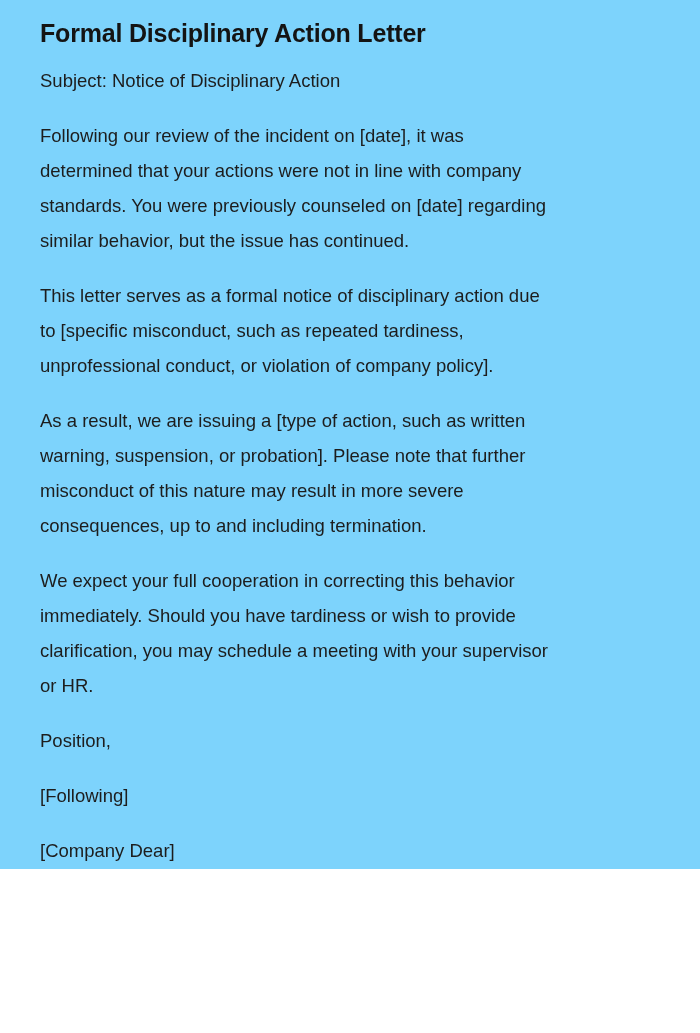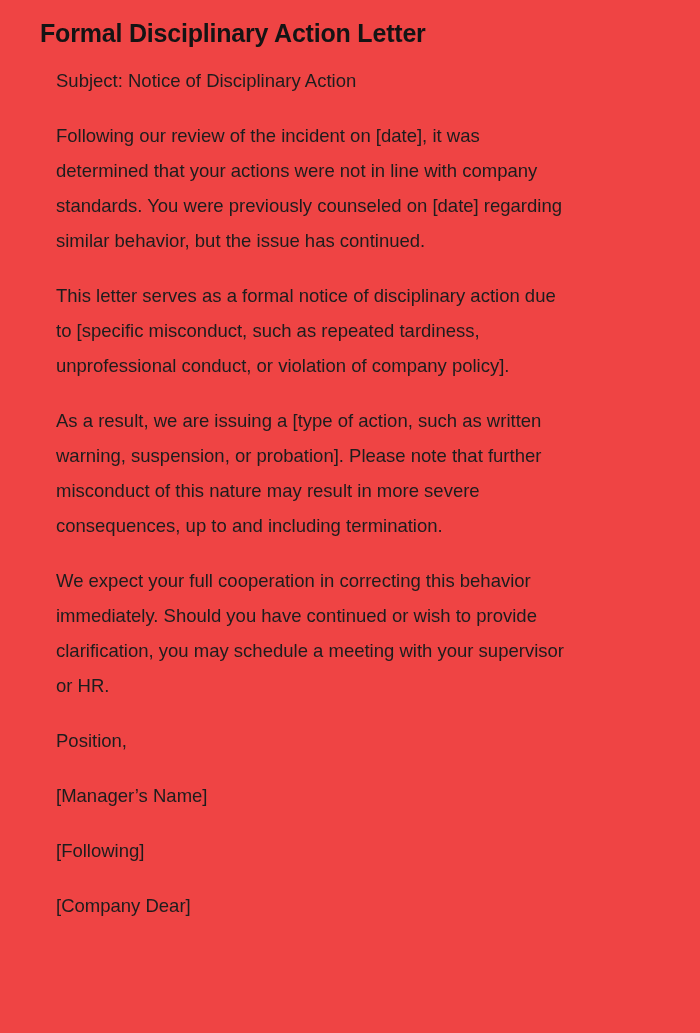--- a/index.html
+++ b/index.html
@@ -2,42 +2,42 @@
 <html><head>
 <meta charset="utf-8">
 <style>
   html, body {
     margin: 0;
     padding: 0;
     background: #ffffff;
   }
   .page {
     width: 700px;
-    height: 1033px;
+    height: 869px;
     box-sizing: border-box;
-    background: #ef4444;
+    background: #7dd3fc;
     padding: 16px 103px 0 40px;
     overflow: hidden;
     font-family: "Liberation Sans", sans-serif;
     color: #1d1d1d;
   }
   .doc-title {
     font-size: 25px;
     line-height: 34px;
     font-weight: 700;
     letter-spacing: -0.2px;
     margin: 0 0 13px 0;
     color: #141414;
     font-family: "Liberation Sans", sans-serif;
   }
   .para {
     font-size: 18.5px;
     line-height: 35px;
     font-weight: 400;
-    margin: 0 0 20px 16px;
+    margin: 0 0 20px 0;
     white-space: pre-line;
     color: #1d1d1d;
   }
 </style>
 </head>
 <body>
 
 <div class="page">
   <h1 class="doc-title">Formal Disciplinary Action Letter</h1>
 
@@ -52,24 +52,23 @@
   <p class="para">This letter serves as a formal notice of disciplinary action due
 to [specific misconduct, such as repeated tardiness,
 unprofessional conduct, or violation of company policy].</p>
 
   <p class="para">As a result, we are issuing a [type of action, such as written
 warning, suspension, or probation]. Please note that further
 misconduct of this nature may result in more severe
 consequences, up to and including termination.</p>
 
   <p class="para">We expect your full cooperation in correcting this behavior
-immediately. Should you have continued or wish to provide
+immediately. Should you have tardiness or wish to provide
 clarification, you may schedule a meeting with your supervisor
 or HR.</p>
 
   <p class="para">Position,</p>
 
-  <p class="para">[Manager’s Name]</p>
 
   <p class="para">[Following]</p>
 
   <p class="para">[Company Dear]</p>
 </div>
 
 </body></html>

